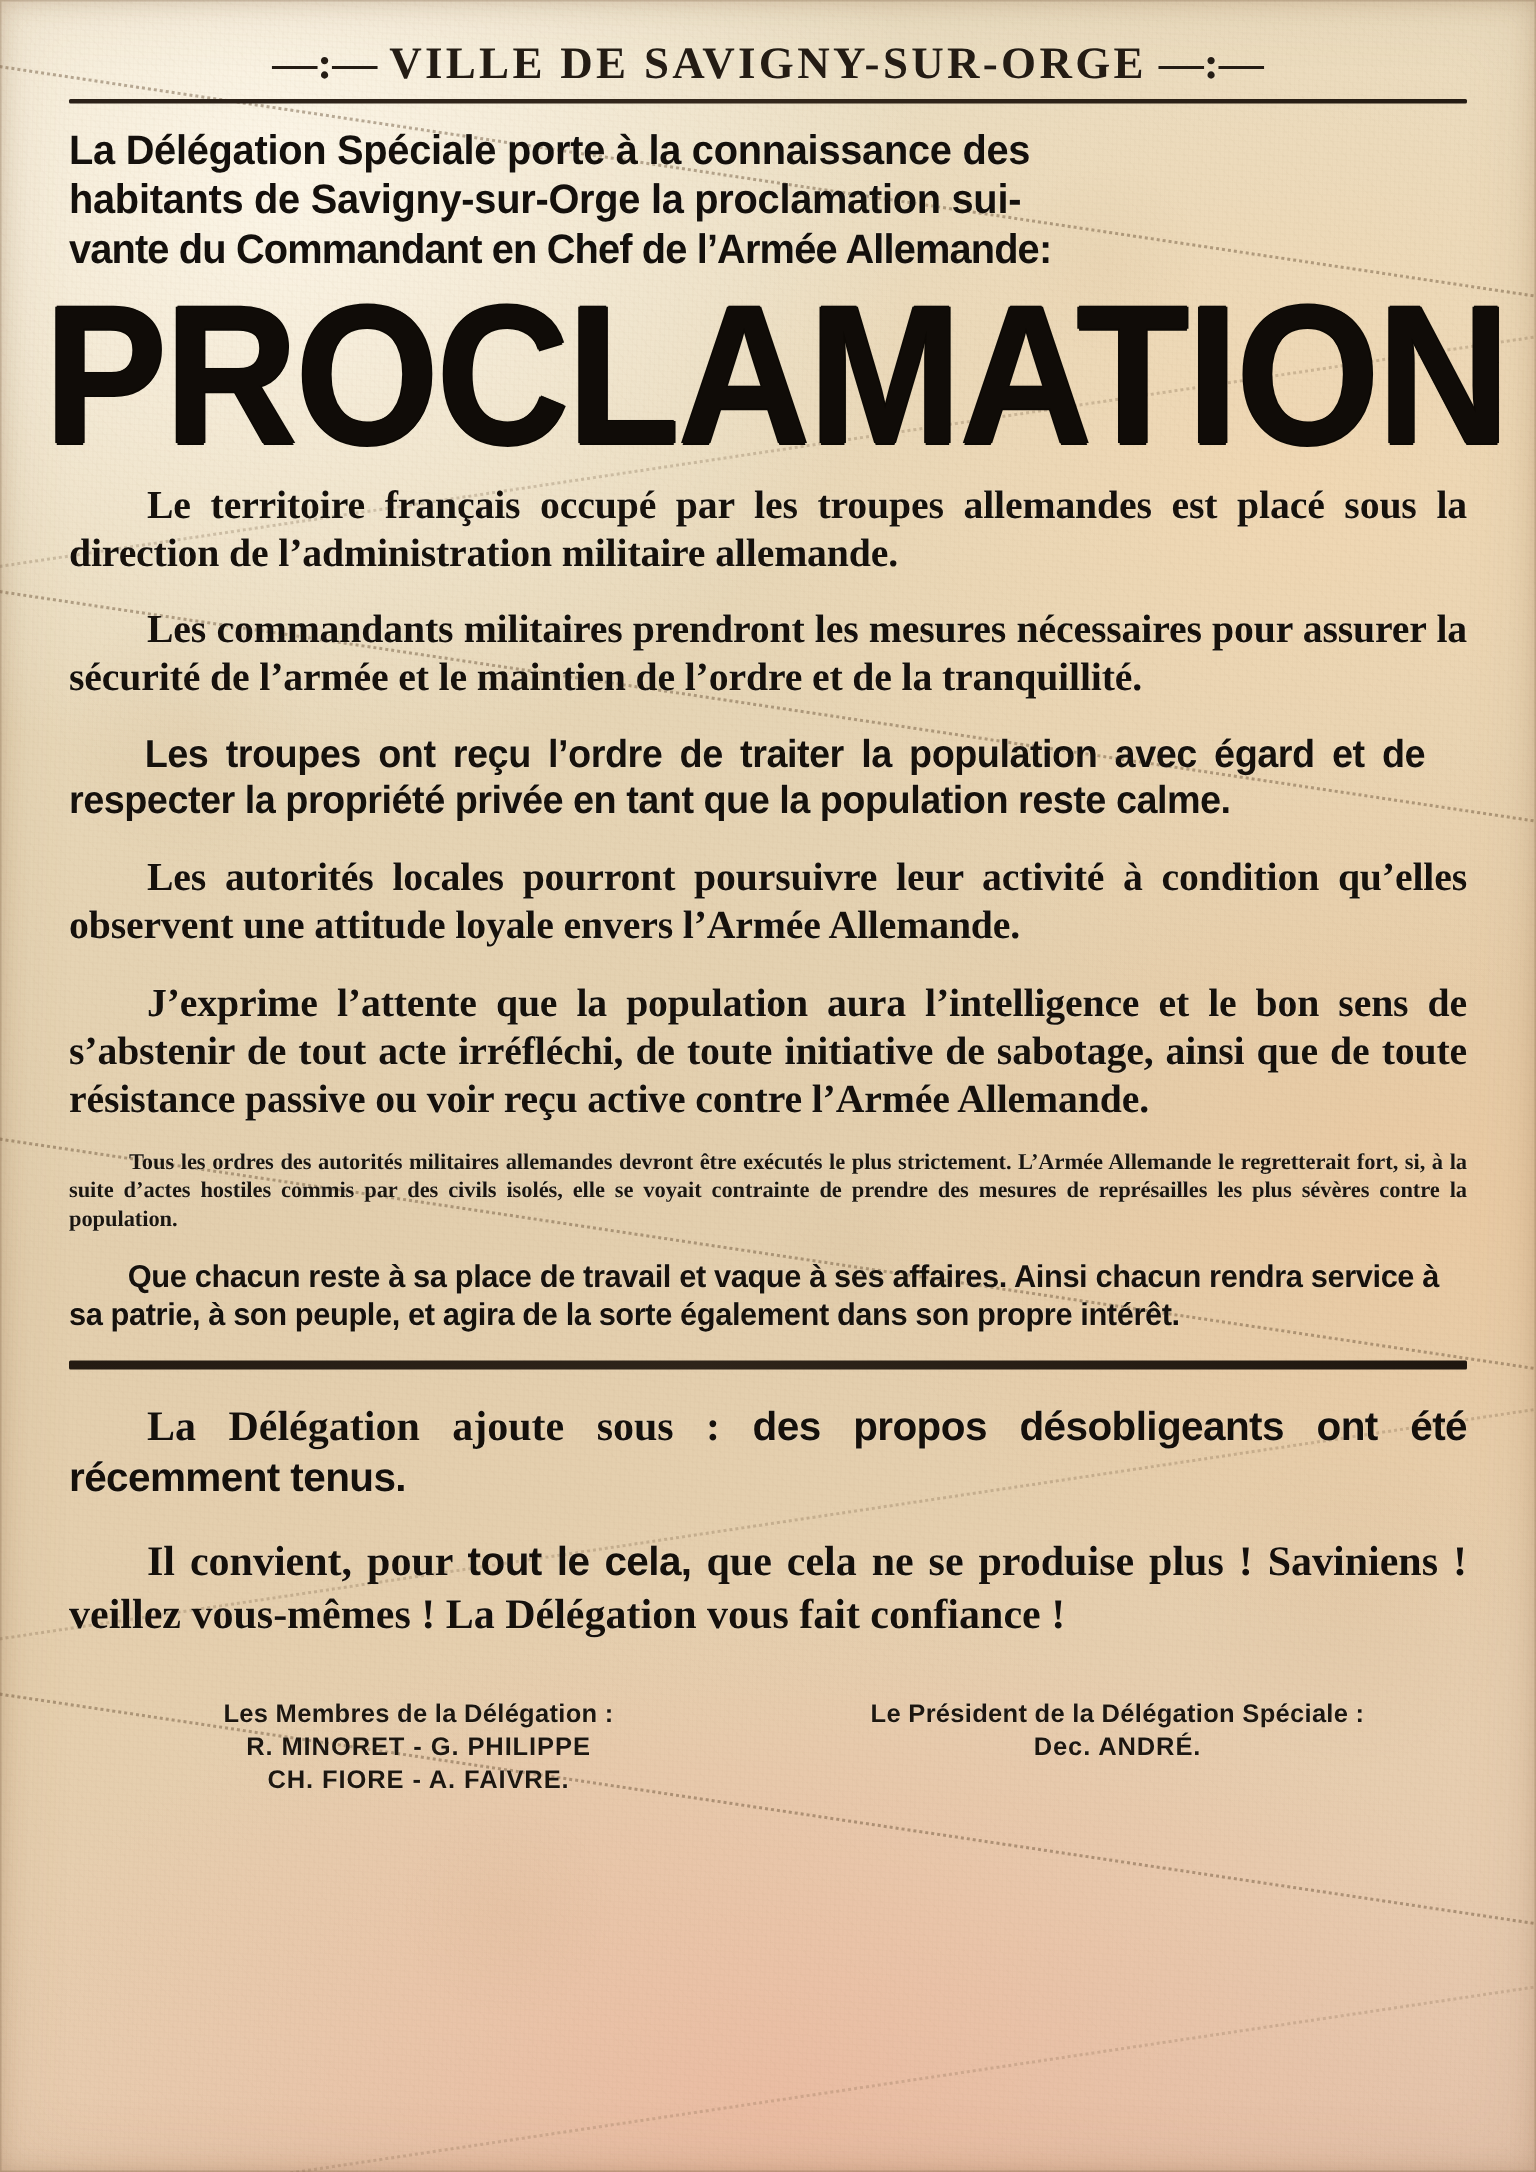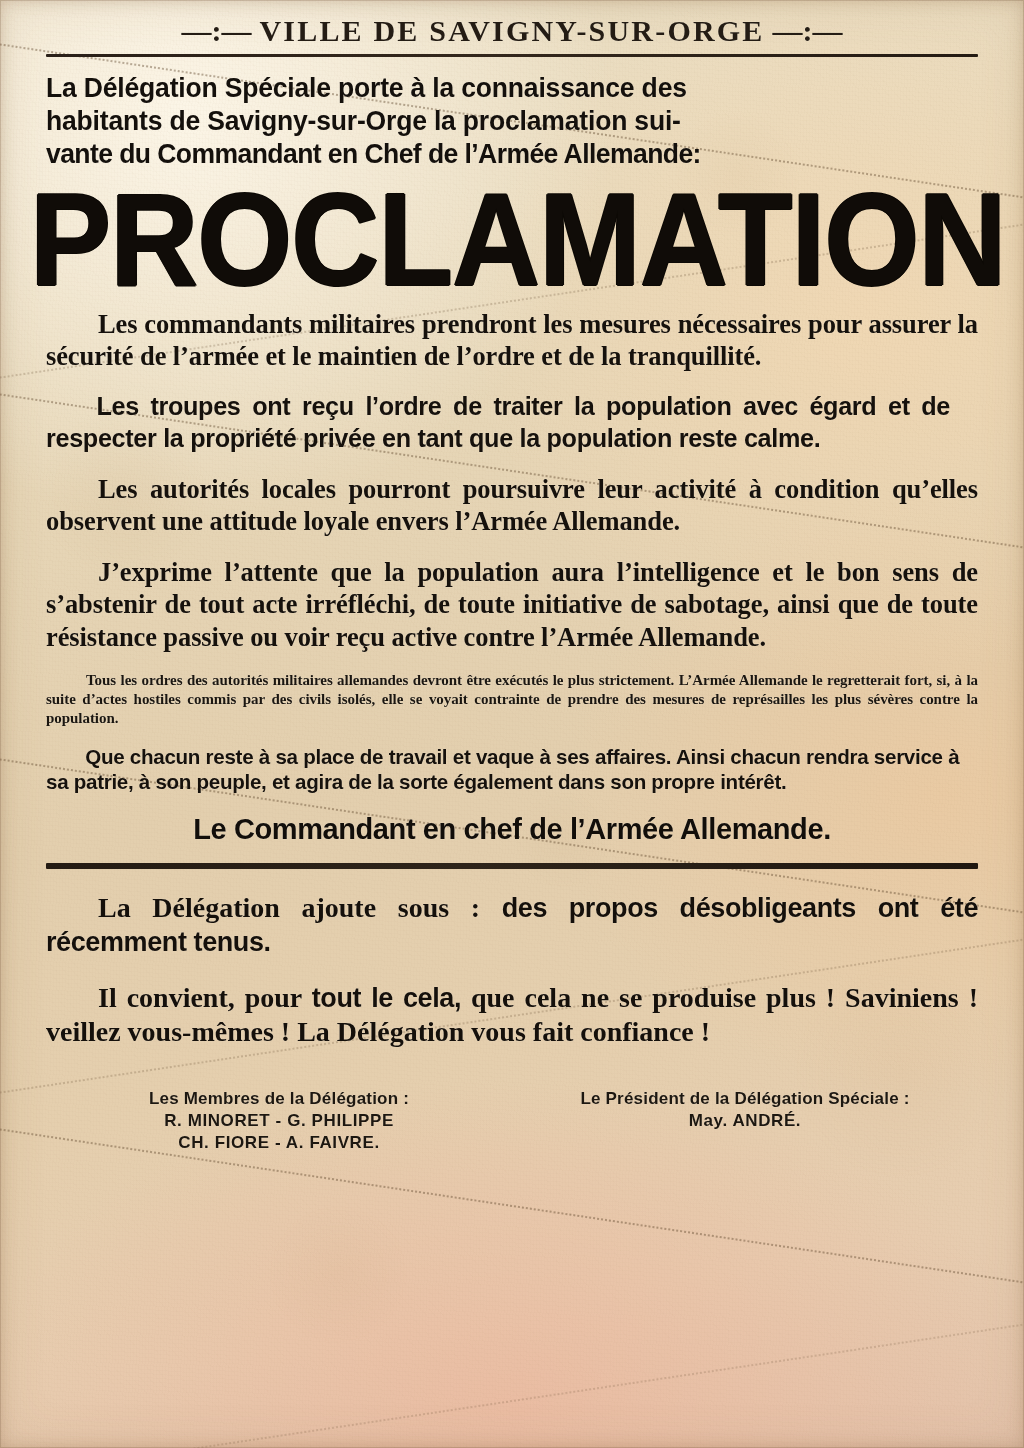--- a/index.html
+++ b/index.html
@@ -59,21 +59,21 @@
   .c2 { top:470px;  transform:rotate(8.5deg); }
   .c3 { top:835px;  transform:rotate(8.5deg); }
   .c4 { top:1205px; transform:rotate(8.5deg); }
   .c5 { top:300px;  transform:rotate(-8.5deg); opacity:.55; }
   .c6 { top:1015px; transform:rotate(-8.5deg); opacity:.55; }
   .c7 { top:1400px; transform:rotate(-8.5deg); opacity:.45; }
 
   
   #content {
     position:relative; z-index:5;
-    padding:14px 46px 0 46px;
+    padding:26px 46px 0 46px;
     color:#1a1510;
   }
 
   .ink { text-shadow:0 0 1px rgba(255,252,242,.55); }
 
   
   .city-line {
     text-align:center;
     font-family:"Liberation Serif", serif;
     font-weight:700;
@@ -240,49 +240,49 @@
     <div class="rule-thin"></div>
 
     <div class="intro ink">
       <span>La Délégation Spéciale porte à la connaissance des</span>
       <span>habitants de Savigny-sur-Orge la proclamation sui-</span>
       <span class="last">vante du Commandant en Chef de l’Armée Allemande:</span>
     </div>
 
     <div class="title">PROCLAMATION</div>
 
+    <p class="body serif ink"><span class="ind"></span><span>Le territoire français occupé par les troupes allemandes est placé sous la direction de l’administration militaire allemande.</span></p>
 
     <p class="body serif ink"><span class="ind"></span><span>Les commandants militaires prendront les mesures nécessaires pour assurer la sécurité de l’armée et le maintien de l’ordre et de la tranquillité.</span></p>
 
     <p class="body sans ink"><span class="ind"></span><span>Les troupes ont reçu l’ordre de traiter la population avec égard et de respecter la propriété privée en tant que la population reste calme.</span></p>
 
     <p class="body serif ink"><span class="ind"></span><span>Les autorités locales pourront poursuivre leur activité à condition qu’elles observent une attitude loyale envers l’Armée Allemande.</span></p>
 
     <p class="body serif ink"><span class="ind"></span><span>J’exprime l’attente que la population aura l’intelligence et le bon sens de s’abstenir de tout acte irréfléchi, de toute initiative de sabotage, ainsi que de toute résistance passive ou voir reçu active contre l’Armée Allemande.</span></p>
 
     <p class="fine ink"><span class="ind"></span><span>Tous les ordres des autorités militaires allemandes devront être exécutés le plus strictement. L’Armée Allemande le regretterait fort, si, à la suite d’actes hostiles commis par des civils isolés, elle se voyait contrainte de prendre des mesures de représailles les plus sévères contre la population.</span></p>
 
     <p class="fine-sans ink"><span class="ind"></span><span>Que chacun reste à sa place de travail et vaque à ses affaires. Ainsi chacun rendra service à sa patrie, à son peuple, et agira de la sorte également dans son propre intérêt.</span></p>
 
-    <div class="signature ink">Le Commandant en chef de l’Armée Allemande.</div>
 
     <div class="rule-thick"></div>
 
     <p class="deleg ink"><span class="ind"></span><span>La Délégation ajoute sous : </span><span class="sanswitch">des propos désobligeants ont été récemment tenus.</span></p>
 
     <p class="deleg ink"><span class="ind"></span><span>Il convient, pour </span><span class="sanswitch">tout le cela,</span><span> que cela ne se produise plus ! Saviniens ! veillez vous-mêmes ! La Délégation vous fait confiance !</span></p>
 
     <div class="footer">
       <div class="col ink">
         <div class="head">Les Membres de la Délégation :</div>
         <div class="nm">R. MINORET - G. PHILIPPE</div>
         <div class="nm">CH. FIORE - A. FAIVRE.</div>
       </div>
       <div class="col ink">
         <div class="head">Le Président de la Délégation Spéciale :</div>
-        <div class="nm">May. ANDRÉ.</div>
+        <div class="nm">Dec. ANDRÉ.</div>
       </div>
     </div>
 
   </div>
 
   <div id="edge"></div>
 </div>
 
 </body></html>

